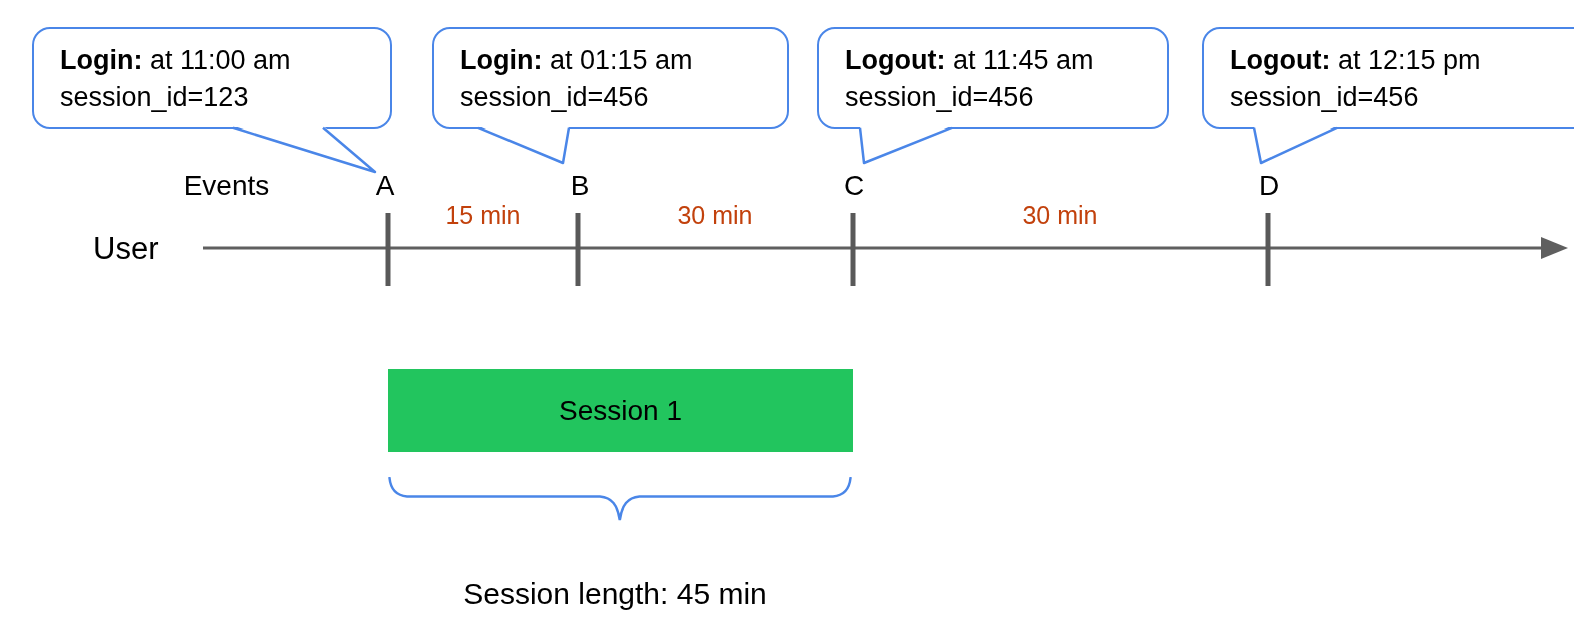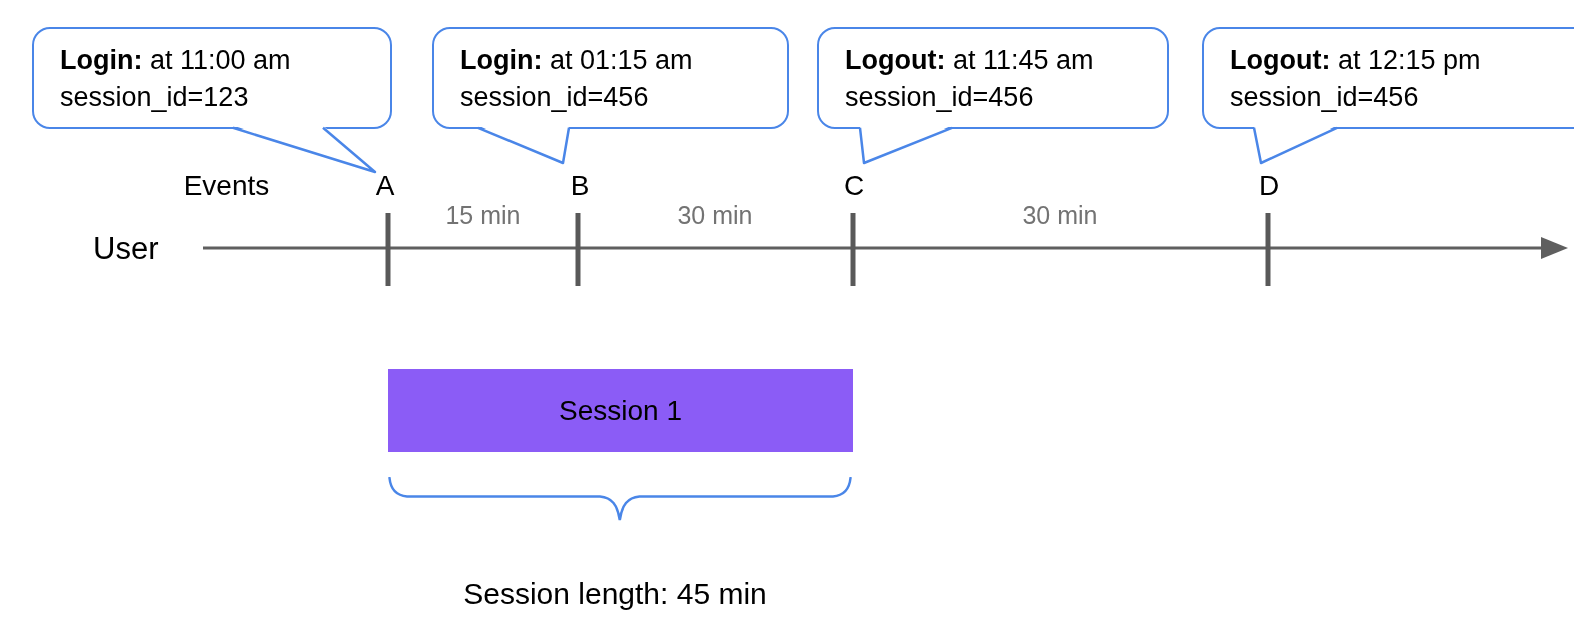--- a/index.html
+++ b/index.html
@@ -36,26 +36,26 @@
   
   .ev-letter{
     position:absolute;top:170px;width:60px;
     font-size:28px;text-align:center;z-index:4;
   }
   #events-label{position:absolute;left:166px;top:170px;width:121px;font-size:28px;text-align:center;}
   #user-label{position:absolute;left:93px;top:231px;font-size:31px;}
   
   .interval-label{
     position:absolute;top:201px;width:140px;
-    font-size:25px;text-align:center;color:#737373;
+    font-size:25px;text-align:center;color:#c2410c;
   }
   
   #session-box{
     position:absolute;left:388px;top:369px;width:465px;height:83px;
-    background:#8b5cf6;
+    background:#22c55e;
     display:flex;align-items:center;justify-content:center;
     font-size:28px;
   }
   #session-length-label{
     position:absolute;left:415px;top:577px;width:400px;
     text-align:center;font-size:30px;
   }
   svg{display:block;}
 </style>
 </head>

